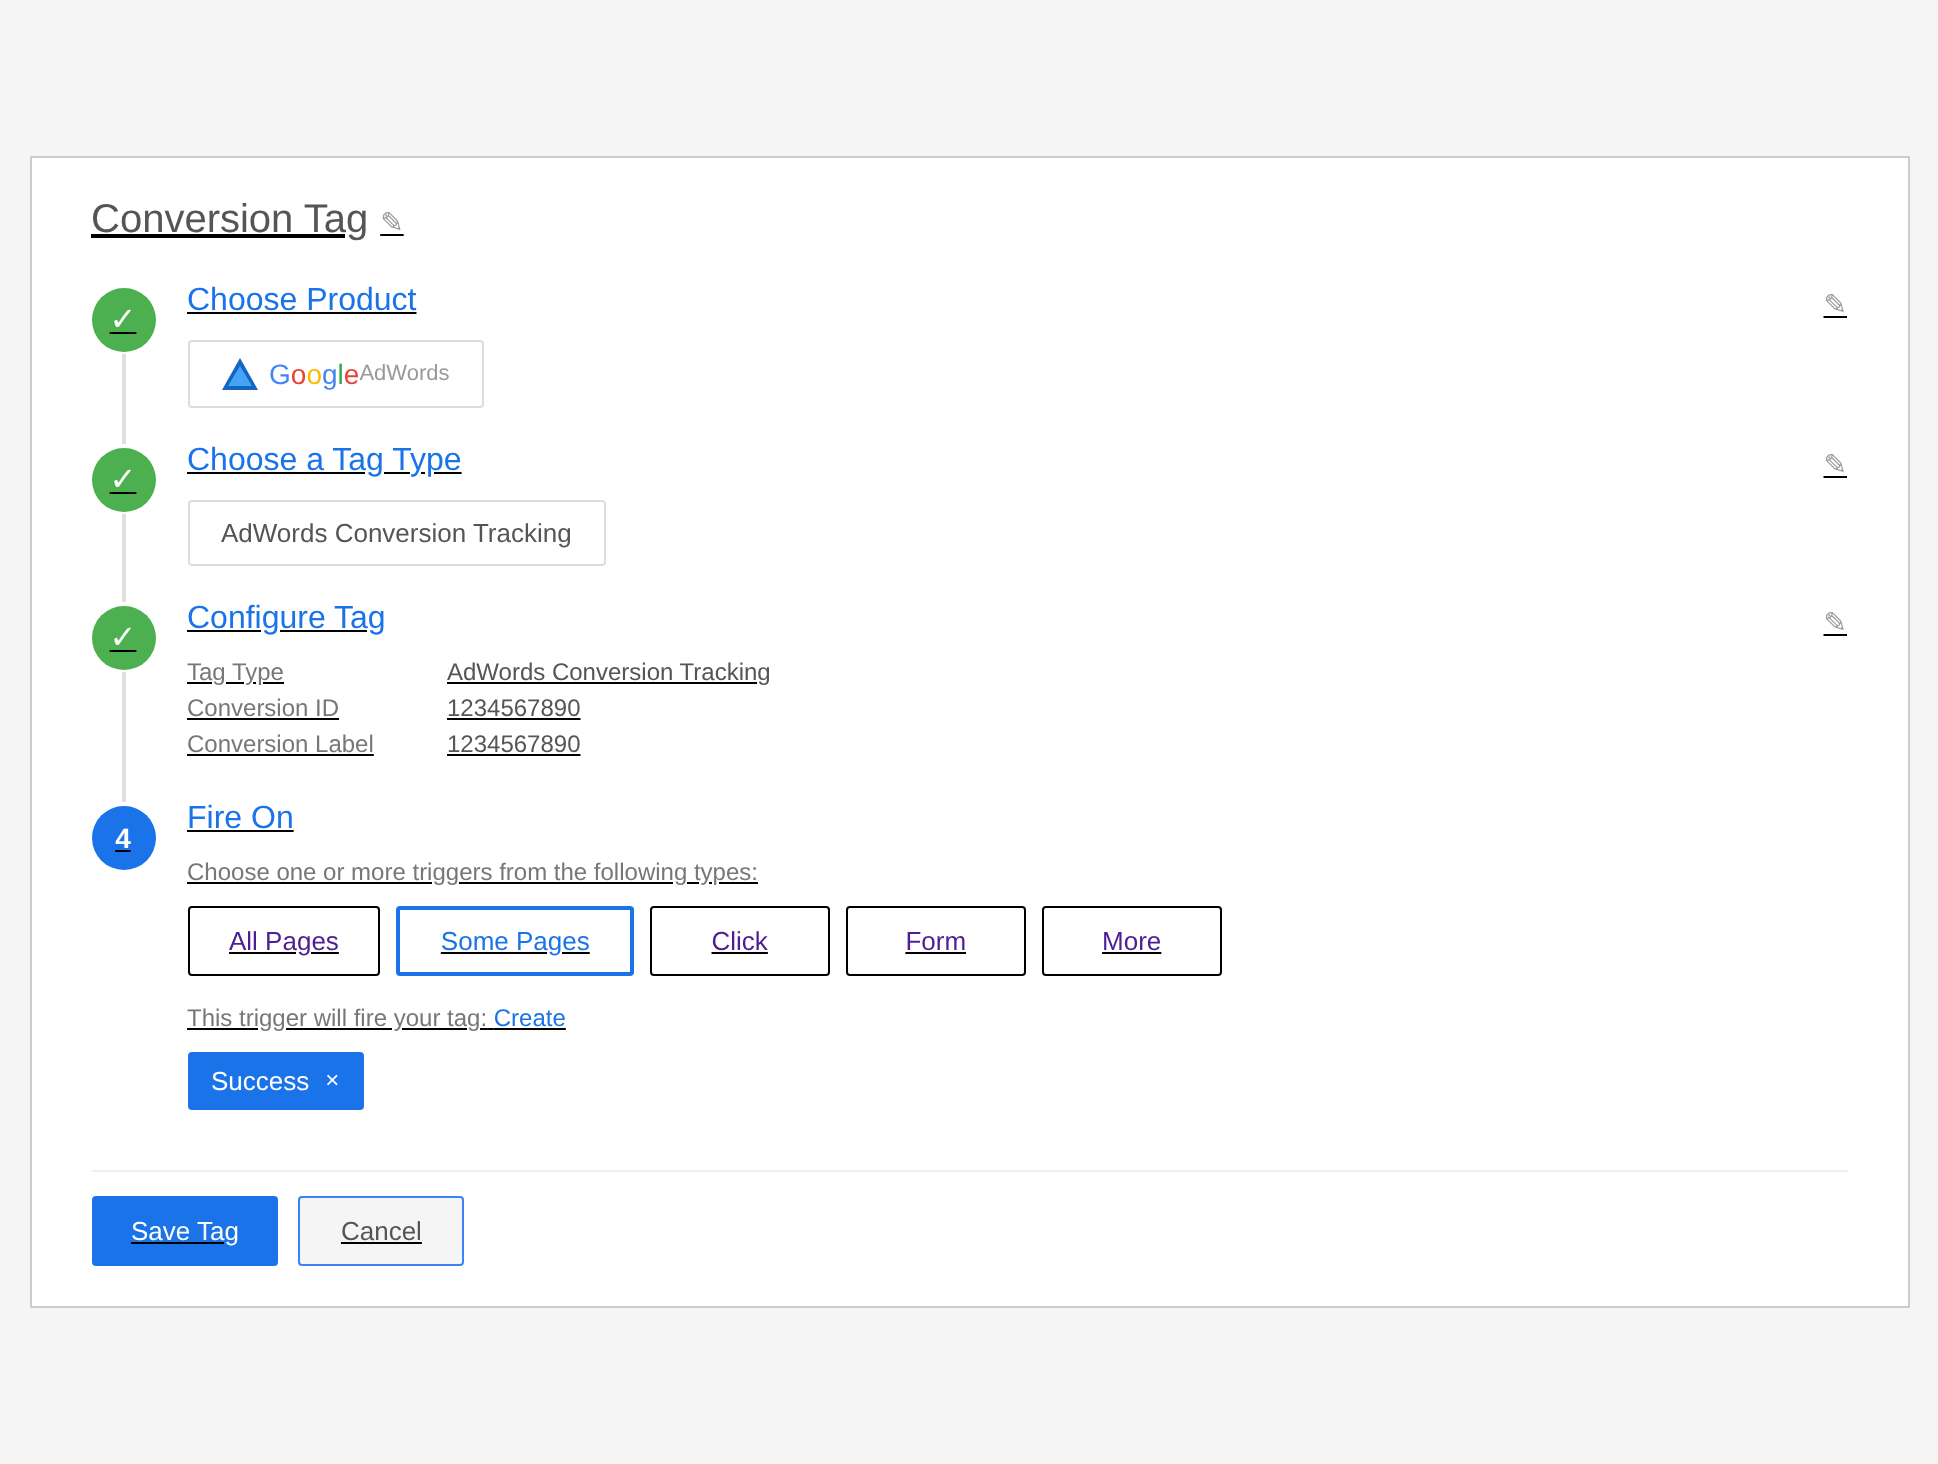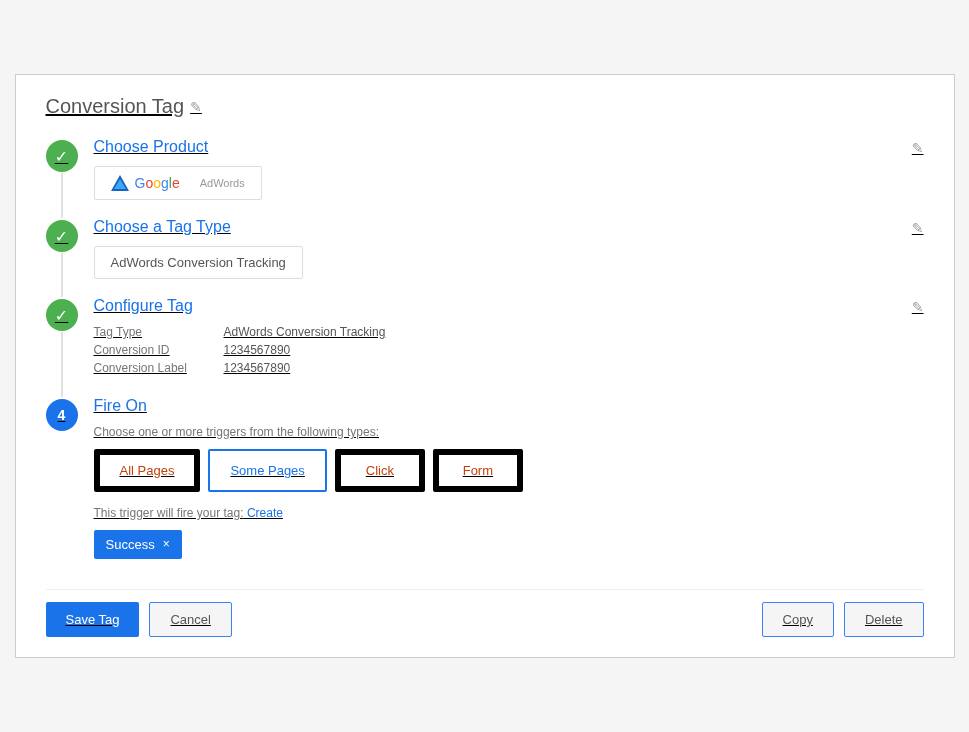--- a/index.html
+++ b/index.html
@@ -84,21 +84,21 @@
       border: 1px solid #ddd;
       display: inline-flex;
       align-items: center;
       padding: 8px 16px;
       gap: 6px;
       border-radius: 2px;
     }
     .google-logo {
       display: flex;
       align-items: center;
-      gap: 20px;
+      gap: 0;
       font-size: 13px;
       color: #555;
     }
     .adwords-triangle {
       width: 0;
       height: 0;
       border-left: 9px solid transparent;
       border-right: 9px solid transparent;
       border-bottom: 16px solid #1565c0;
       position: relative;
@@ -148,25 +148,25 @@
       font-size: 12px;
       color: #777;
       margin-bottom: 10px;
     }
     .trigger-buttons {
       display: flex;
       gap: 8px;
       margin-bottom: 14px;
     }
     .trigger-btn {
-      border: 6px solid #000000;
+      border: 1px solid #000000;
       background: #fff;
       padding: 8px 20px;
       font-size: 13px;
-      color: #c2410c;
+      color: #4c1d95;
       cursor: pointer;
       border-radius: 2px;
       min-width: 90px;
       text-align: center;
     }
     .trigger-btn.active {
       border: 2px solid #1a73e8;
       color: #1a73e8;
     }
     .trigger-fire-line {
@@ -326,20 +326,21 @@
       <span>4</span>
     </div>
     <div class="section-content">
       <div class="section-title">Fire On</div>
       <div class="fire-on-desc">Choose one or more triggers from the following types:</div>
       <div class="trigger-buttons">
         <button class="trigger-btn">All Pages</button>
         <button class="trigger-btn active">Some Pages</button>
         <button class="trigger-btn">Click</button>
         <button class="trigger-btn">Form</button>
+        <button class="trigger-btn">More</button>
       </div>
       <div class="trigger-fire-line">
         <span>This trigger will fire your tag:</span>
         <a href="#">Create</a>
       </div>
       <div style="position: relative; display: inline-block;">
         <div class="success-tag">
           <span>Success</span>
           <span class="close-x">×</span>
         </div>
@@ -347,18 +348,14 @@
       
       
     </div>
   </div>
 
   <div class="footer">
     <div class="footer-left">
       <button class="btn-primary">Save Tag</button>
       <button class="btn-secondary">Cancel</button>
     </div>
-    <div class="footer-right">
-      <button class="btn-secondary">Copy</button>
-      <button class="btn-secondary">Delete</button>
-    </div>
   </div>
 </div>
 
 </body></html>

